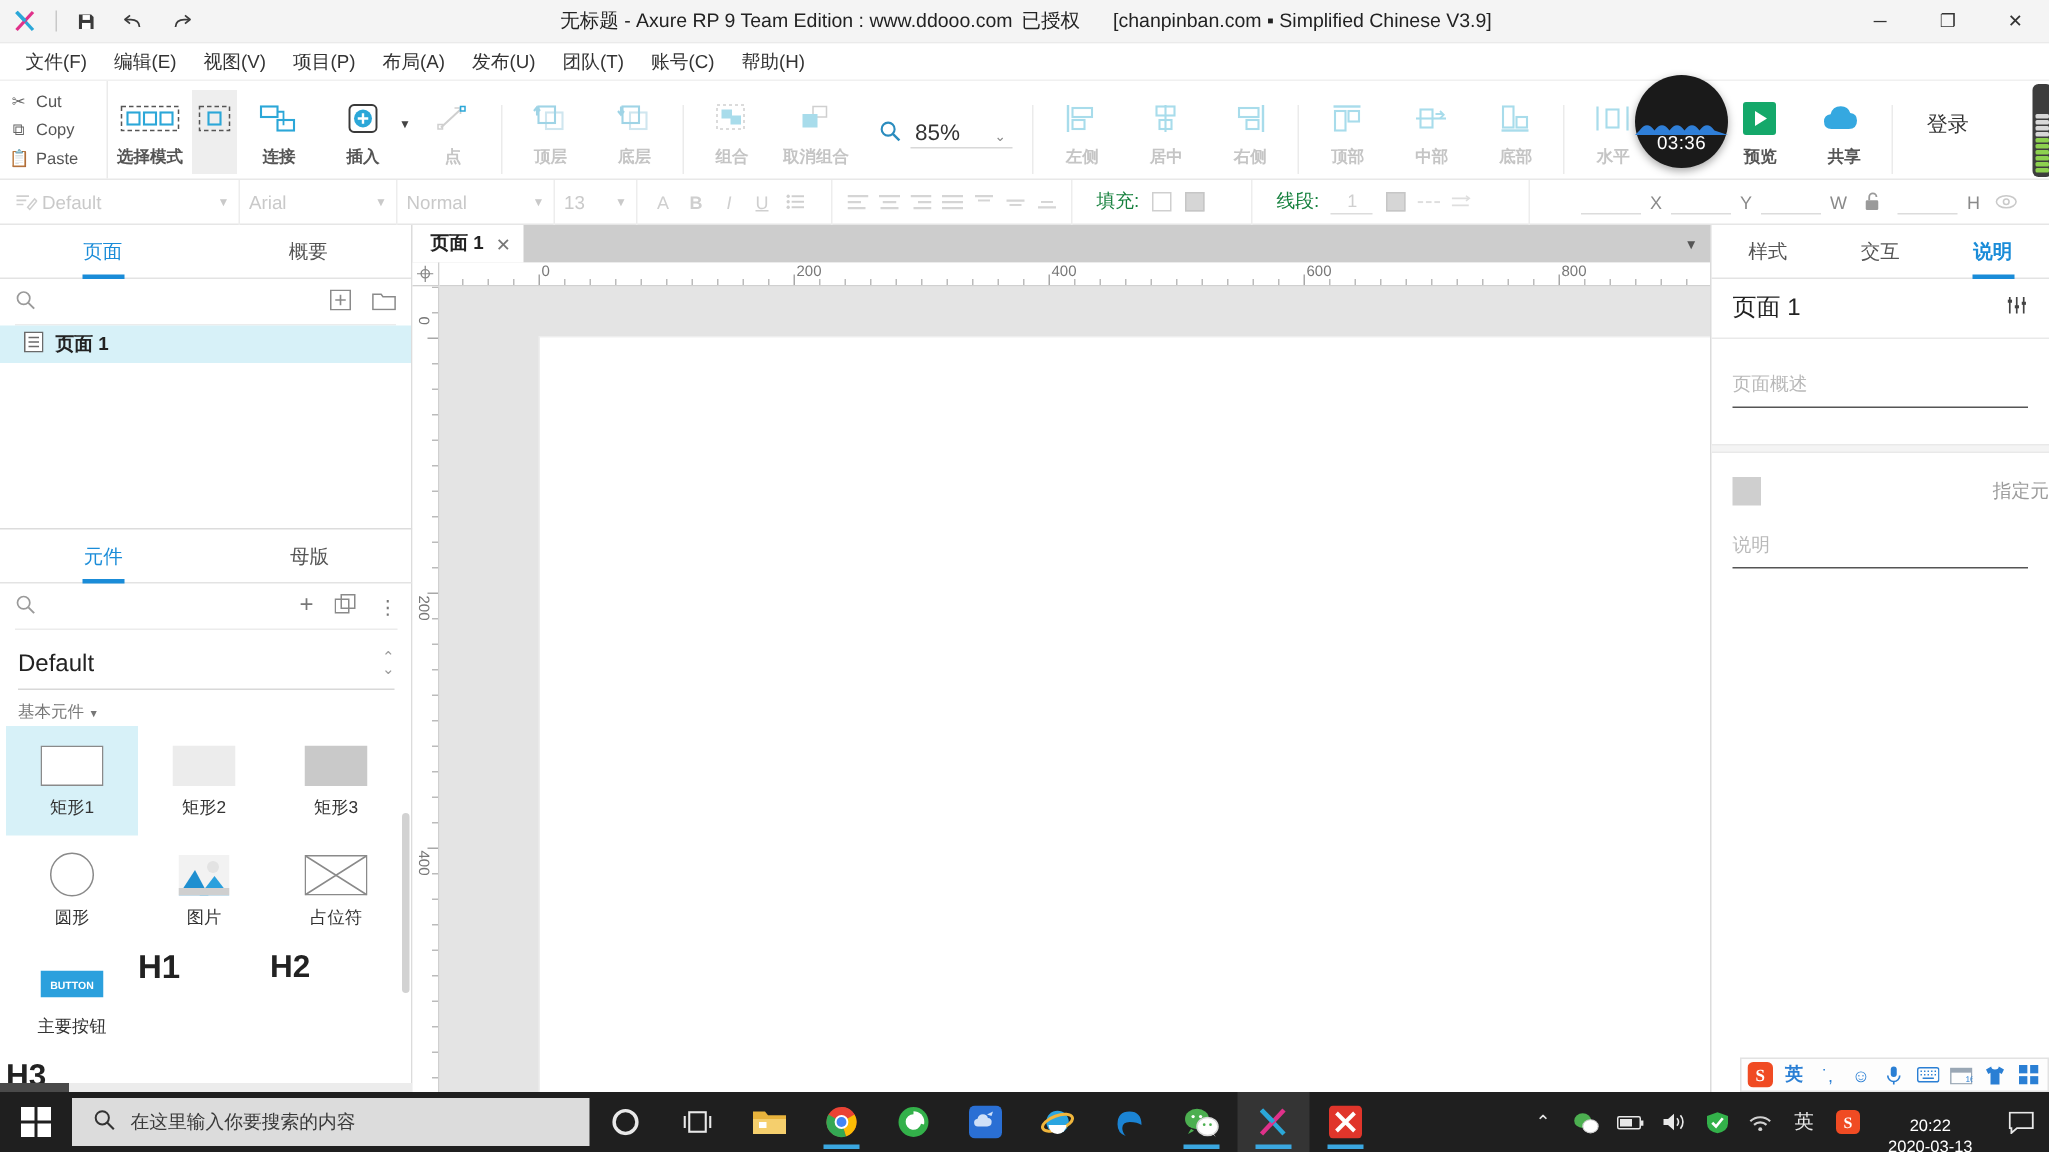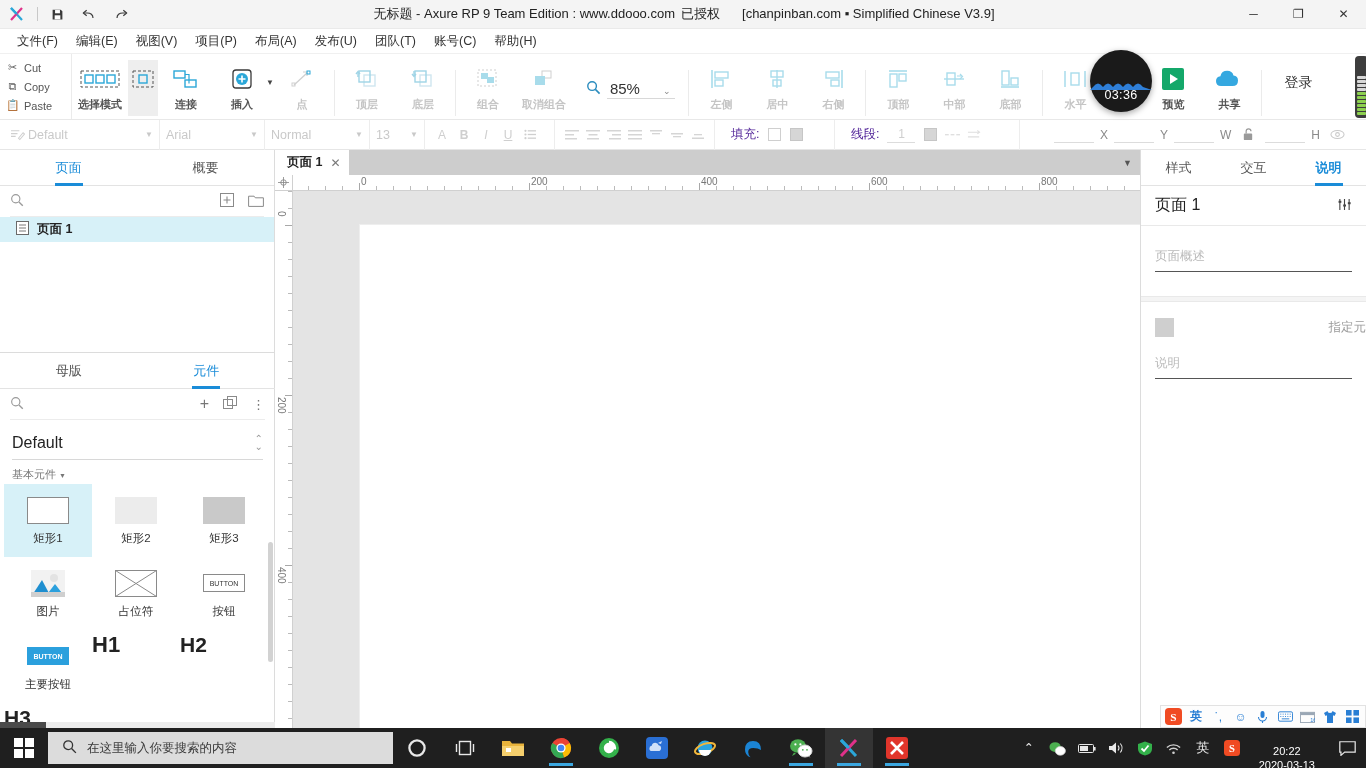--- a/index.html
+++ b/index.html
@@ -78,21 +78,21 @@
   .fmtbar {
     position: absolute; top: 120px; left: 0; width: 1366px; height: 30px;
     background: #fff; display: flex; align-items: center;
     border-bottom: 1px solid #e6e6e6; font-size: 12px; color: #c9c9c9;
   }
   .fsec { display: flex; align-items: center; height: 30px; border-right: 1px solid #ededed; padding: 0 6px; }
   .fcombo { display: flex; align-items: center; justify-content: space-between; height: 22px; }
   .fcombo .txt { color: #c9c9c9; font-size: 12.5px; }
   .fcombo .cv { font-size: 8px; color: #c9c9c9; margin-left: 10px; }
   .ficon { width: 22px; height: 22px; display: flex; align-items: center; justify-content: center; color: #cfcfcf; }
-  .flabel { color: #4c1d95; font-size: 12.5px; padding: 0 4px 0 10px; }
+  .flabel { color: #15803d; font-size: 12.5px; padding: 0 4px 0 10px; }
   .swatch { width: 13px; height: 13px; border: 1px solid #cfcfcf; background: #fff; }
   .swatch.gray { background: #d6d6d6; border-color: #c6c6c6; }
   .uline { border-bottom: 1px solid #dcdcdc; height: 16px; display: inline-block; }
   .xyfield { display: flex; align-items: center; gap: 2px; color: #8a8a8a; font-size: 12px; }
 
   
   .leftpanel {
     position: absolute; top: 150px; left: 0; width: 275px; height: 578px;
     background: #fff; border-right: 1px solid #dcdcdc;
   }
@@ -725,22 +725,22 @@
               <rect x="0.5" y="0.5" width="12" height="13" fill="#fff" stroke="#6a6a6a"></rect>
               <path d="M3 4h7M3 7h7M3 10h7" stroke="#6a6a6a" stroke-width="0.9"></path>
             </svg>
         </span>
         <span>页面 1</span>
       </div>
     </div>
 
     <div class="libsection">
       <div class="paneltabs">
+        <div class="ptab active">元件</div>
         <div class="ptab" style="font-weight:normal;">母版</div>
-        <div class="ptab active">元件</div>
       </div>
       <div class="searchrow">
         <div class="sl">
           <span>
             <svg width="14" height="14" viewBox="0 0 16 16">
                 <circle cx="6.6" cy="6.6" r="4.7" fill="none" stroke="#9a9a9a" stroke-width="1.3"></circle>
                 <path d="M10.2 10.2 L14.6 14.6" stroke="#9a9a9a" stroke-width="1.5"></path>
               </svg>
           </span>
         </div>
@@ -787,49 +787,48 @@
           <span class="wic">
             <svg width="42" height="27" viewBox="0 0 42 27">
                 <rect x="0" y="0" width="42" height="27" fill="#c9c9c9"></rect>
               </svg>
           </span>
           <span class="wlbl">矩形3</span>
         </div>
 
         <div class="wcell">
           <span class="wic">
+            <svg width="30" height="30" viewBox="0 0 30 30">
+                <circle cx="15" cy="15" r="14.2" fill="#fff" stroke="#8a8a8a"></circle>
+              </svg>
+          </span>
+          <span class="wlbl">圆形</span>
+        </div>
+        <div class="wcell">
+          <span class="wic">
             <svg width="34" height="27" viewBox="0 0 34 27">
               <rect x="0" y="0" width="34" height="27" fill="#f2f2f2"></rect>
               <circle cx="23" cy="8" r="4" fill="#e3e3e3"></circle>
               <path d="M0 27 L11 10 L20 27 Z" fill="#1f8fd0"></path>
               <path d="M14 27 L24 14 L34 27 Z" fill="#2ba0dd"></path>
               <rect x="0" y="22" width="34" height="5" fill="#cfcfcf"></rect>
             </svg>
           </span>
           <span class="wlbl">图片</span>
         </div>
         <div class="wcell">
           <span class="wic">
             <svg width="42" height="27" viewBox="0 0 42 27">
                 <rect x="0.5" y="0.5" width="41" height="26" fill="#fff" stroke="#8a8a8a"></rect>
                 <path d="M0.5 0.5 L41.5 26.5 M41.5 0.5 L0.5 26.5" stroke="#8a8a8a"></path>
               </svg>
           </span>
           <span class="wlbl">占位符</span>
         </div>
 
-        <div class="wcell">
-          <span class="wic">
-            <svg width="42" height="18" viewBox="0 0 42 18">
-                <rect x="0.5" y="0.5" width="41" height="17" fill="#fff" stroke="#8a8a8a"></rect>
-                <text x="21" y="12" font-size="7" text-anchor="middle" fill="#333" font-family="Liberation Sans">BUTTON</text>
-              </svg>
-          </span>
-          <span class="wlbl">按钮</span>
-        </div>
         <div class="wcell">
           <span class="wic">
             <svg width="42" height="18" viewBox="0 0 42 18">
                 <rect x="0" y="0" width="42" height="18" fill="#2ba0dd"></rect>
                 <text x="21" y="12" font-size="7" text-anchor="middle" fill="#fff" font-family="Liberation Sans" font-weight="bold">BUTTON</text>
               </svg>
           </span>
           <span class="wlbl">主要按钮</span>
         </div>
 

